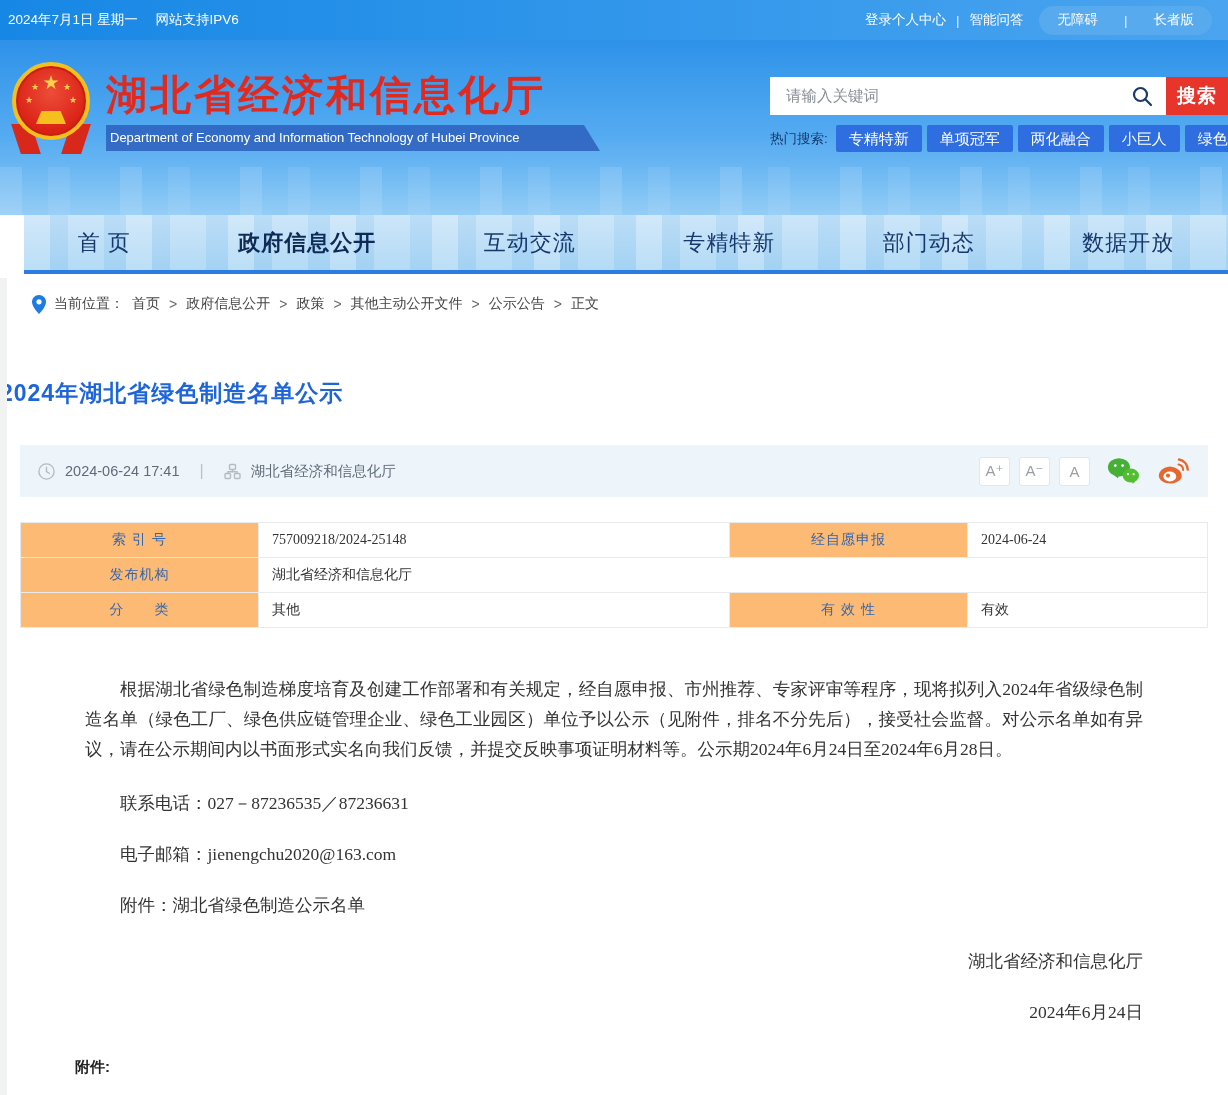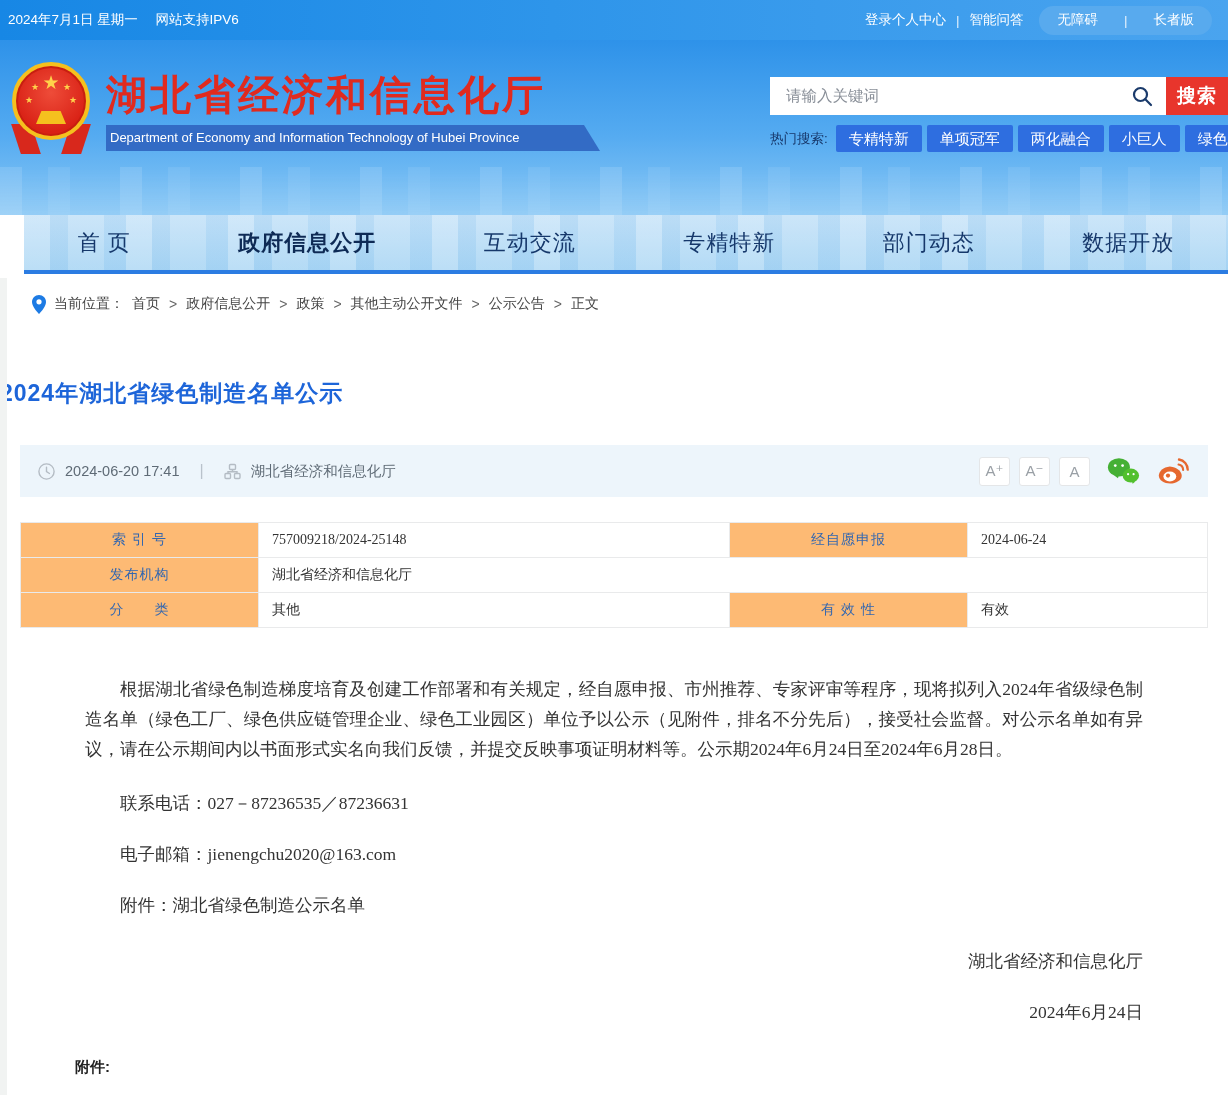--- a/index.html
+++ b/index.html
@@ -261,21 +261,21 @@
 <h1 class="article-title">2024年湖北省绿色制造名单公示</h1>
 
 <div class="meta-bar">
   <div class="meta-left">
     <span class="meta-icon">
       <svg viewBox="0 0 17 17" width="17" height="17">
           <circle cx="8.5" cy="8.5" r="7.6" fill="none" stroke="#b4bcc4" stroke-width="1.4"></circle>
           <path d="M8.5 4.2v4.5l3 1.8" fill="none" stroke="#b4bcc4" stroke-width="1.4" stroke-linecap="round"></path>
         </svg>
     </span>
-    <span>2024-06-20 17:41</span>
+    <span>2024-06-24 17:41</span>
     <span class="meta-sep">|</span>
     <span class="meta-icon">
       <svg viewBox="0 0 17 17" width="17" height="17" fill="none" stroke="#b4bcc4" stroke-width="1.4">
           <rect x="5.5" y="1.5" width="6" height="5" rx="1"></rect>
           <rect x="1" y="10.5" width="5.5" height="5" rx="1"></rect>
           <rect x="10.5" y="10.5" width="5.5" height="5" rx="1"></rect>
           <path d="M8.5 6.5v2.2M4 10.5V8.7h9v1.8"></path>
         </svg>
     </span>
     <span>湖北省经济和信息化厅</span>

